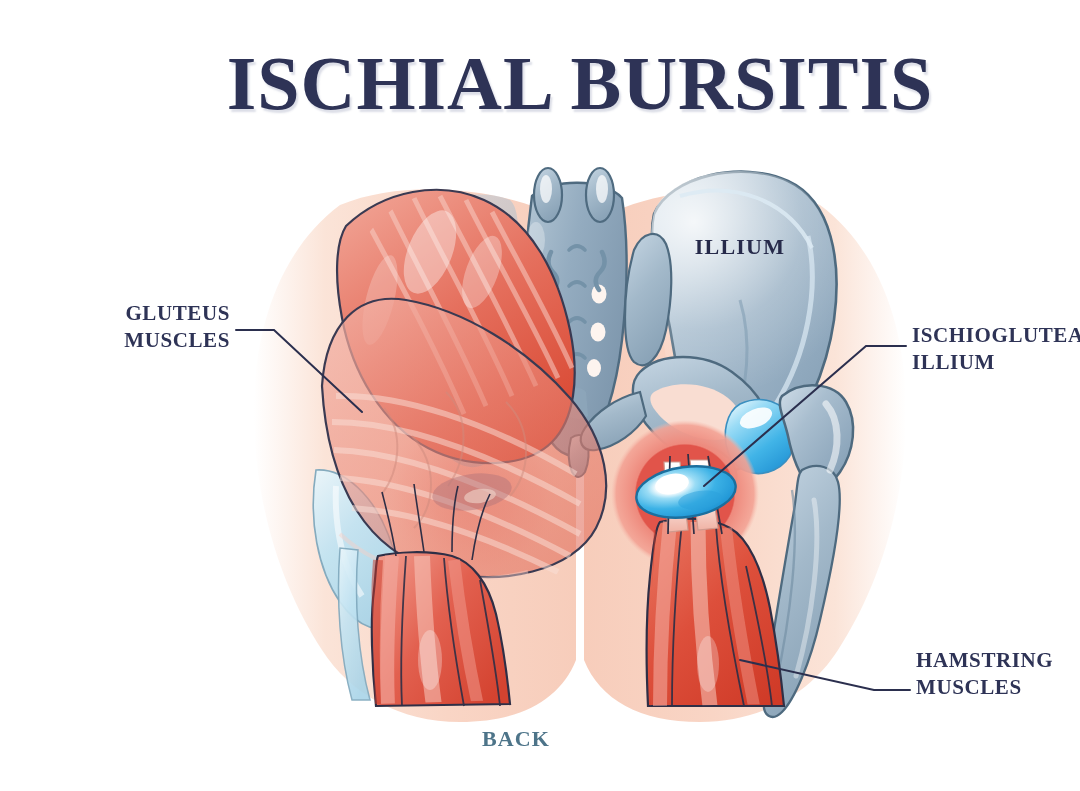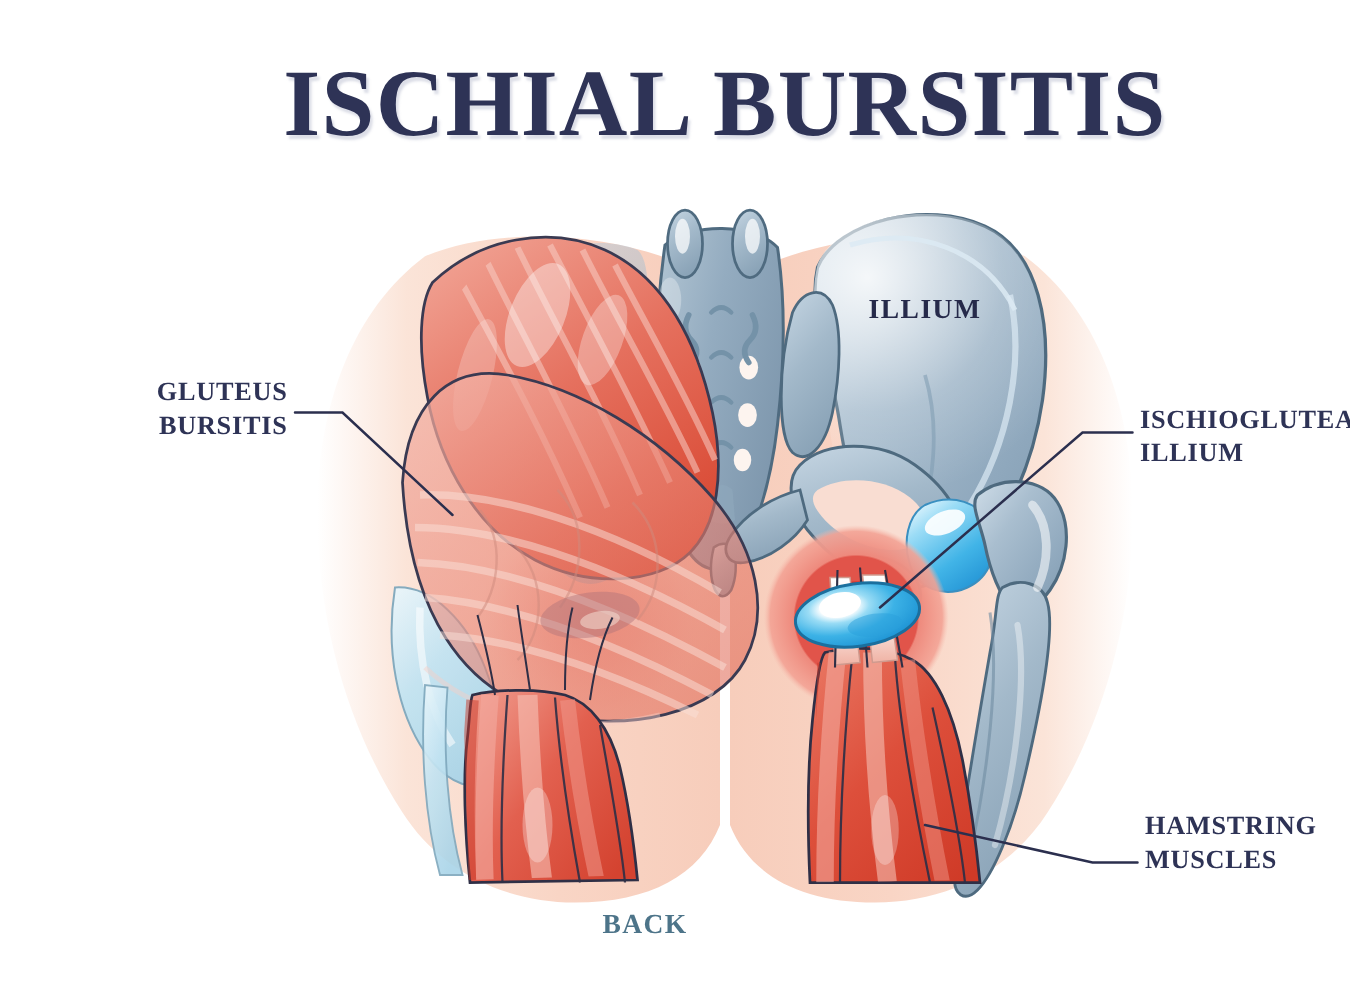--- a/index.html
+++ b/index.html
@@ -394,21 +394,21 @@
     </g>
 
     <g stroke="#2b2f4e" stroke-width="2" fill="none" stroke-linecap="round">
       <path d="M196 330 L234 330 L322 412"></path>
       <path d="M866 346 L826 346 L664 486"></path>
       <path d="M870 690 L834 690 L700 660"></path>
     </g>
   </svg>
 
   <div class="lbl" id="lbl-gluteus">GLUTEUS
-BURSITIS</div>
+MUSCLES</div>
   <div class="lbl" id="lbl-bursa">ISCHIOGLUTEAL
 ILLIUM</div>
   <div class="lbl" id="lbl-hams">HAMSTRING
 MUSCLES</div>
   <div id="lbl-illium">ILLIUM</div>
   <div id="lbl-back">BACK</div>
 
 </div>
 
 </body></html>

